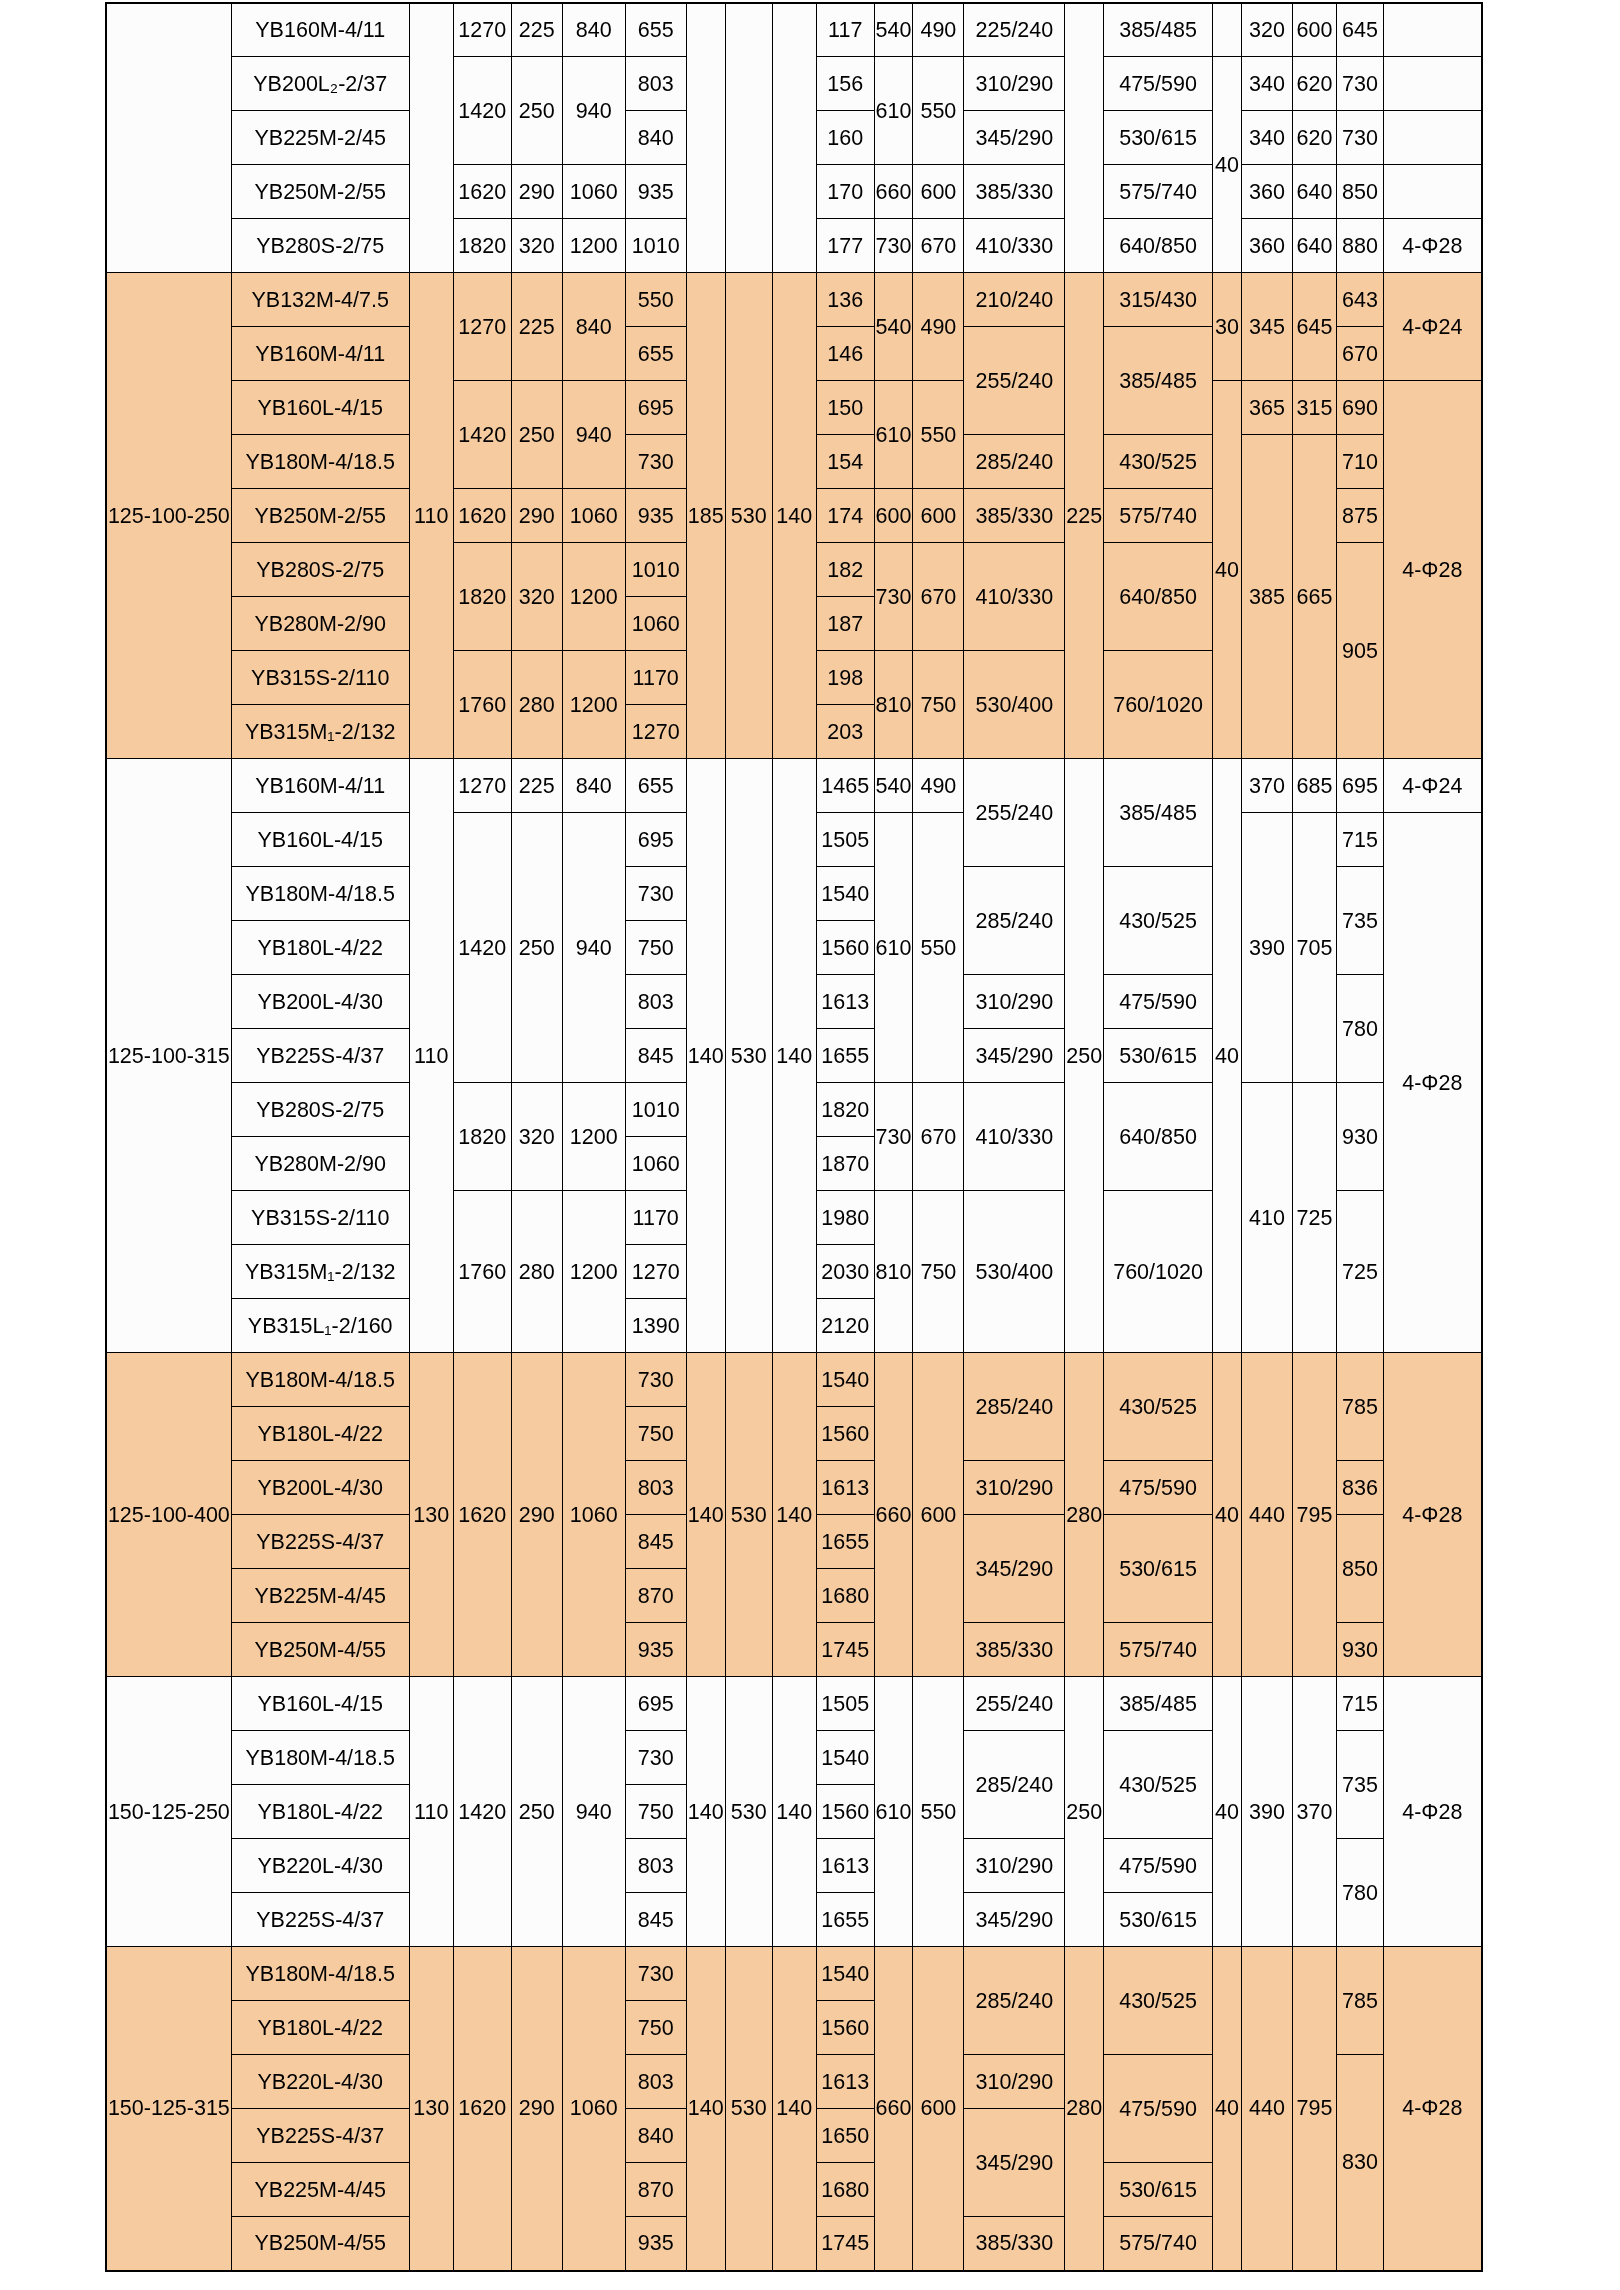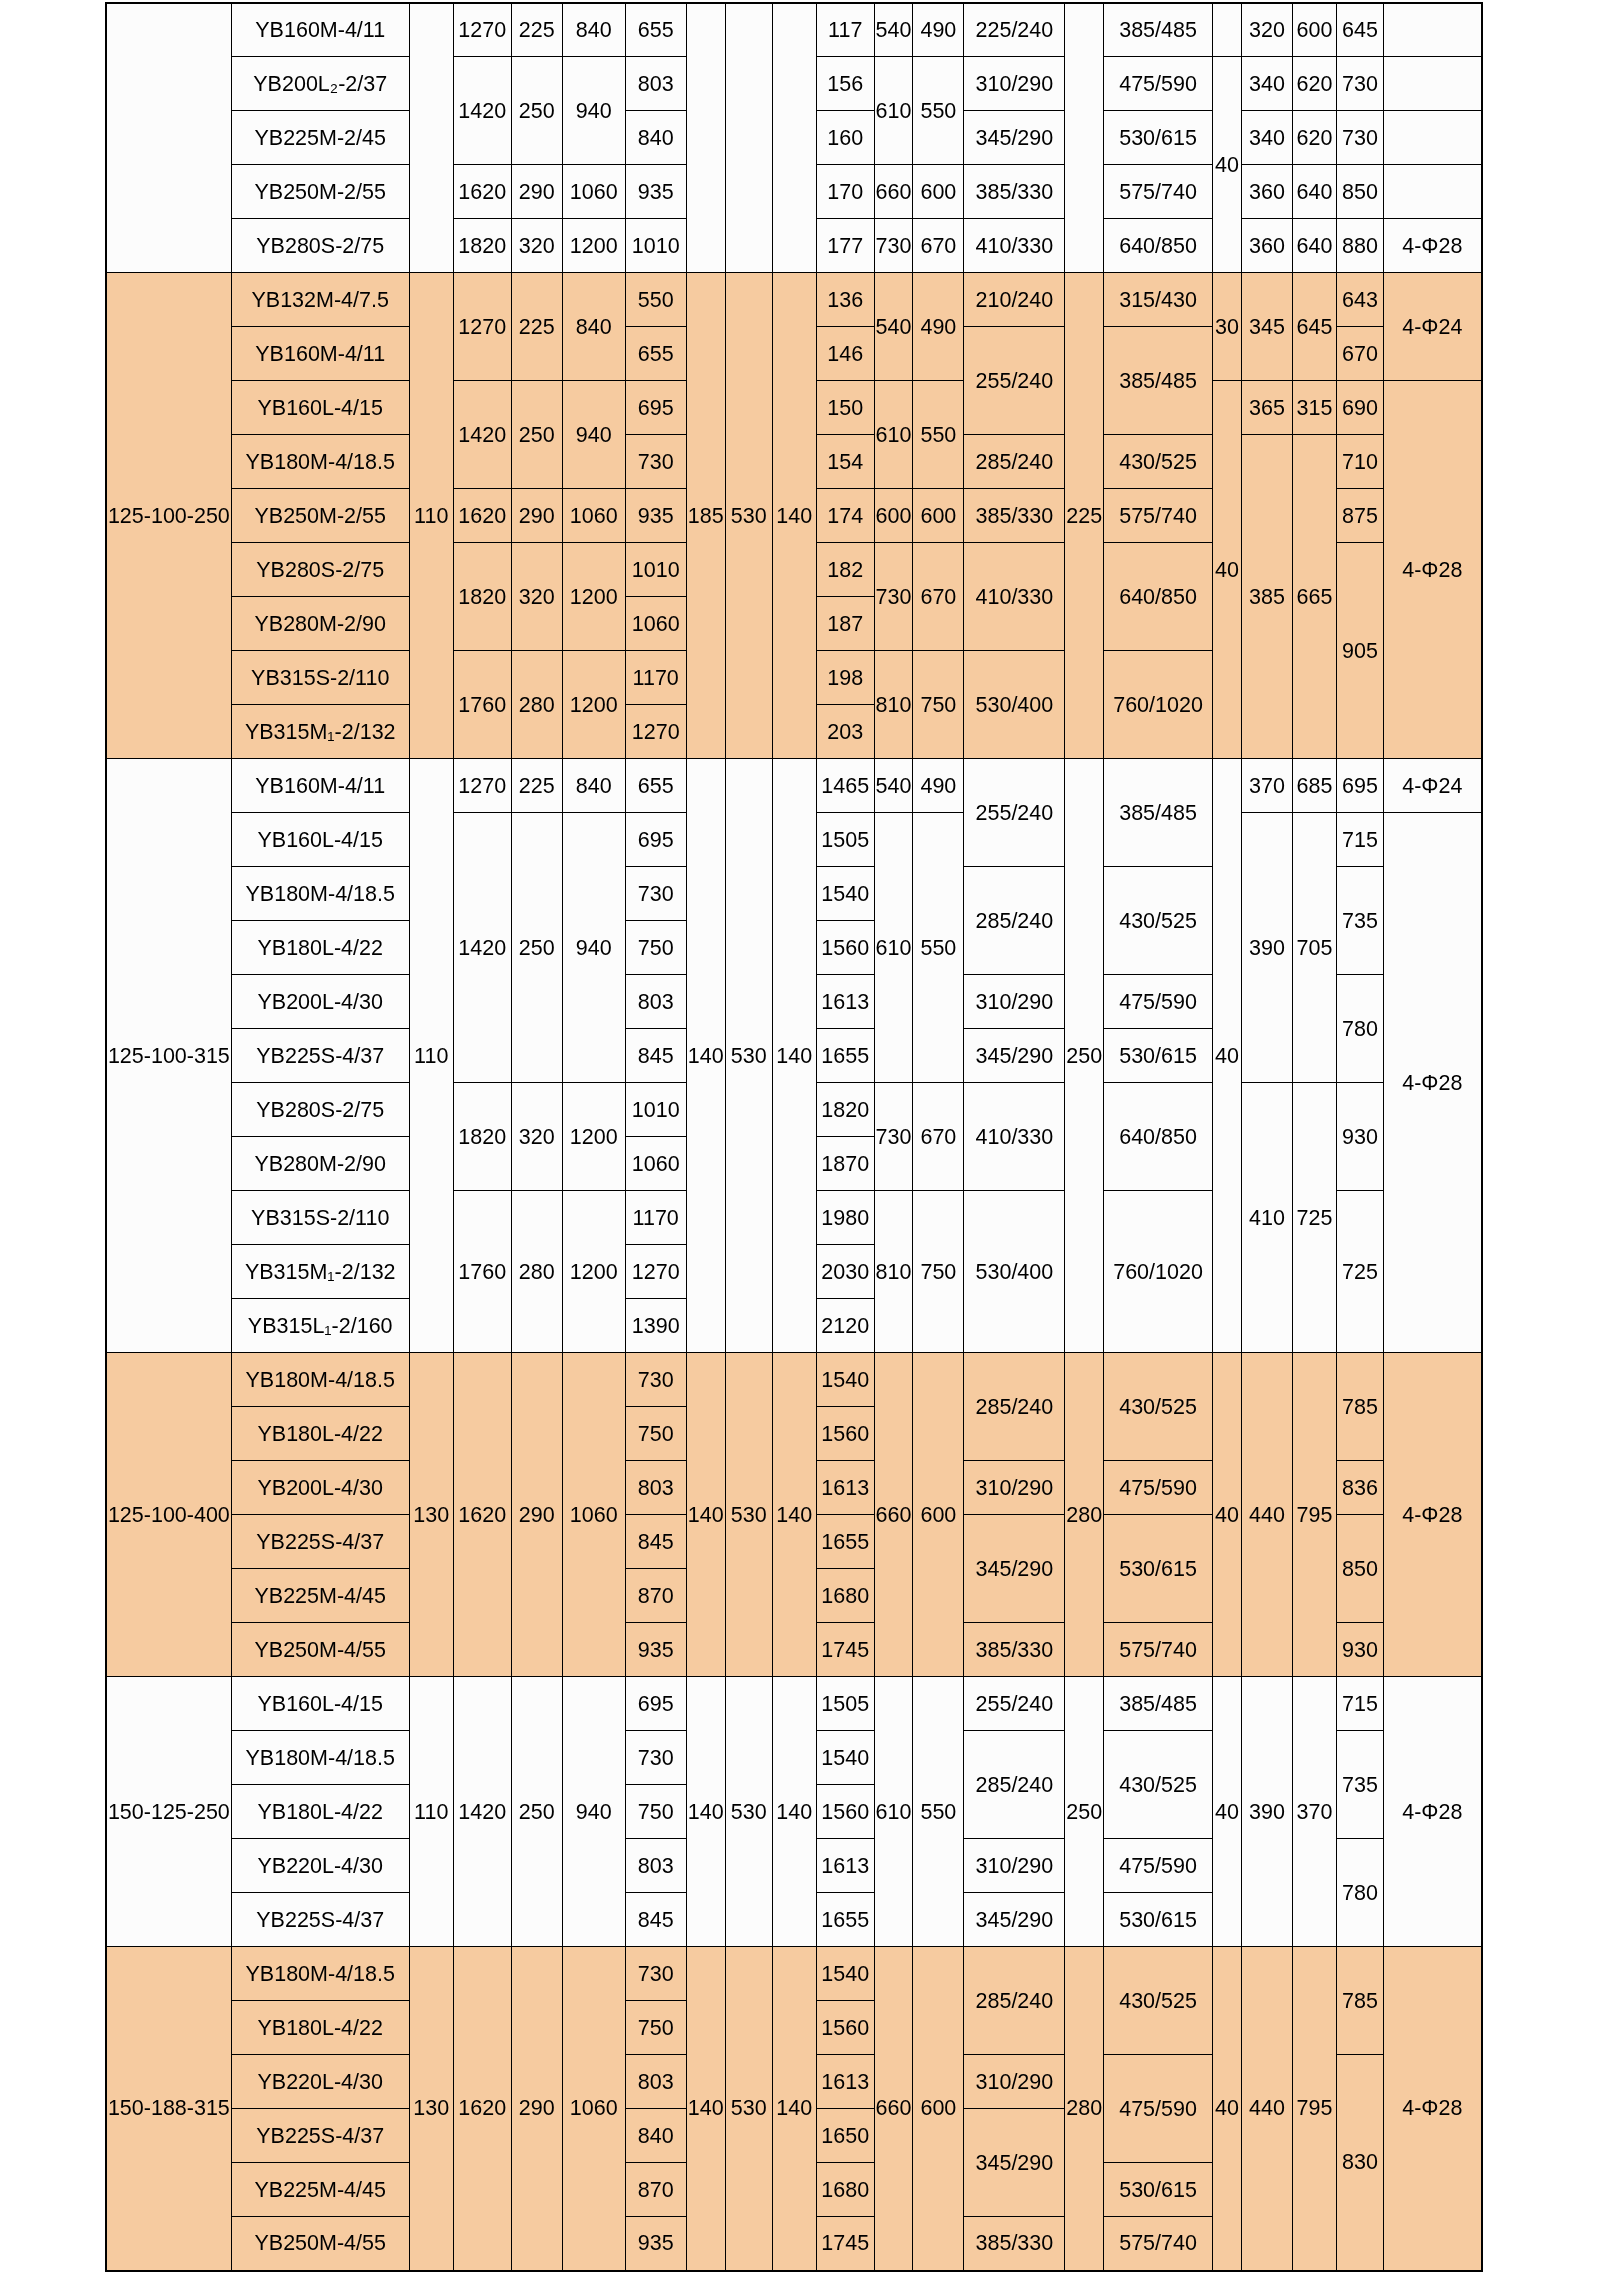--- a/index.html
+++ b/index.html
@@ -448,21 +448,21 @@
         <td rowspan="2" class="white">780</td>
       </tr>
       <tr style="height: 54px;">
         <td class="white">YB225S-4/37</td>
         <td class="white">845</td>
         <td class="white">1655</td>
         <td class="white">345/290</td>
         <td class="white">530/615</td>
       </tr>
       <tr style="height: 54px;">
-        <td rowspan="6" class="peach">150-188-315</td>
+        <td rowspan="6" class="peach">150-125-315</td>
         <td class="peach">YB180M-4/18.5</td>
         <td rowspan="6" class="peach">130</td>
         <td rowspan="6" class="peach">1620</td>
         <td rowspan="6" class="peach">290</td>
         <td rowspan="6" class="peach">1060</td>
         <td class="peach">730</td>
         <td rowspan="6" class="peach">140</td>
         <td rowspan="6" class="peach">530</td>
         <td rowspan="6" class="peach">140</td>
         <td class="peach">1540</td>

